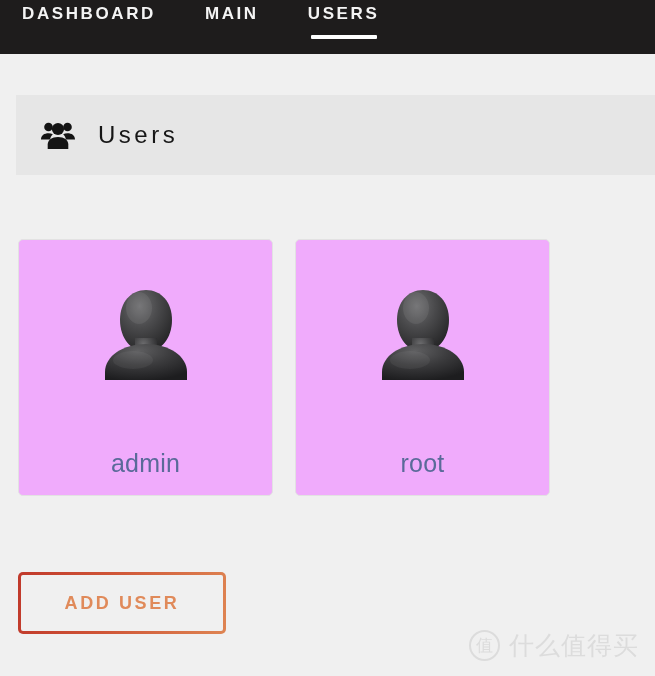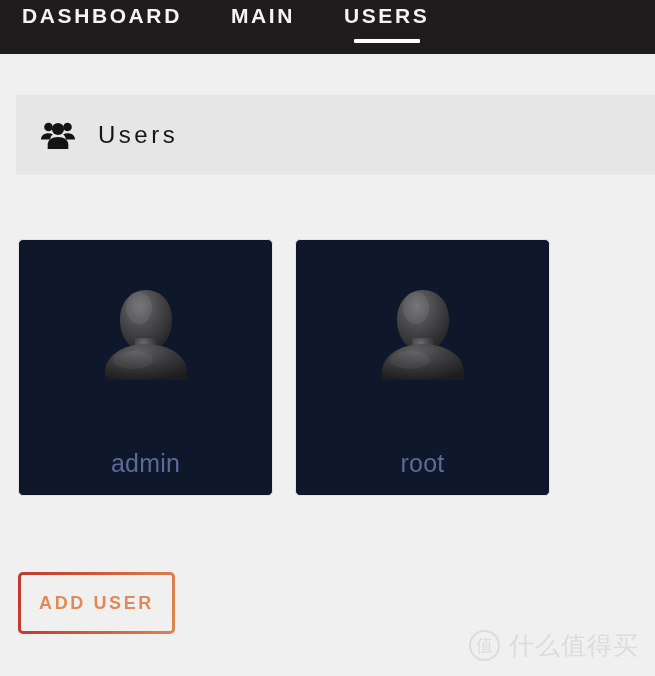--- a/index.html
+++ b/index.html
@@ -21,21 +21,21 @@
     background: #1e1c1c;
     display: flex;
     align-items: flex-start;
     padding-left: 22px;
     box-sizing: border-box;
     position: relative;
   }
   .nav-item {
     position: relative;
     color: #f4f4f4;
-    font-size: 21px;
+    font-size: 17px;
     font-weight: bold;
     letter-spacing: 2.6px;
     padding: 5px 0 0 0;
     margin-right: 49px;
     line-height: 1;
     cursor: pointer;
     white-space: nowrap;
     text-transform: uppercase;
   }
   .nav-item:last-child { margin-right: 0; }
@@ -81,21 +81,21 @@
   .cards {
     position: absolute;
     left: 18px;
     top: 239px;
     display: flex;
     gap: 22px;
   }
   .user-card {
     width: 255px;
     height: 257px;
-    background: #0f172a;
+    background: #f0abfc;
     border: 1px solid #e2e2e2;
     border-radius: 5px;
     box-sizing: border-box;
     display: flex;
     flex-direction: column;
     align-items: center;
     cursor: pointer;
   }
   .avatar-wrap {
     margin-top: 22px;
@@ -111,21 +111,21 @@
     font-size: 25px;
     color: #5a6a99;
     letter-spacing: 0.2px;
   }
 
   
   .add-user-btn {
     position: absolute;
     left: 18px;
     top: 572px;
-    width: 157px;
+    width: 208px;
     height: 62px;
     border-radius: 5px;
     box-sizing: border-box;
     background:
       linear-gradient(#f0f0f0, #f0f0f0) padding-box,
       linear-gradient(100deg, #c0392b 0%, #cf5436 42%, #de8452 100%) border-box;
     border: 3px solid transparent;
     display: flex;
     align-items: center;
     justify-content: center;

